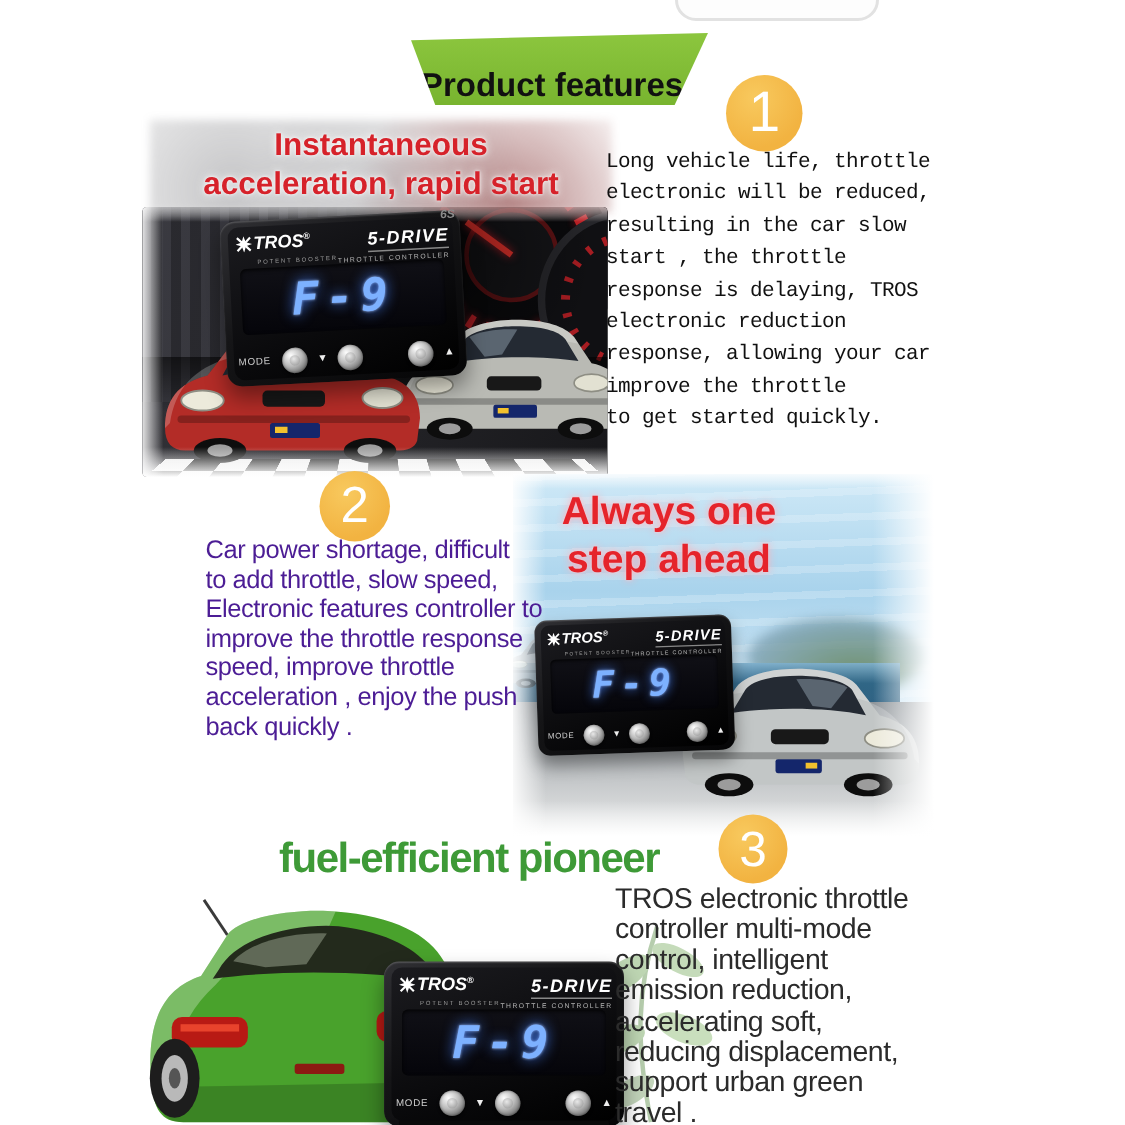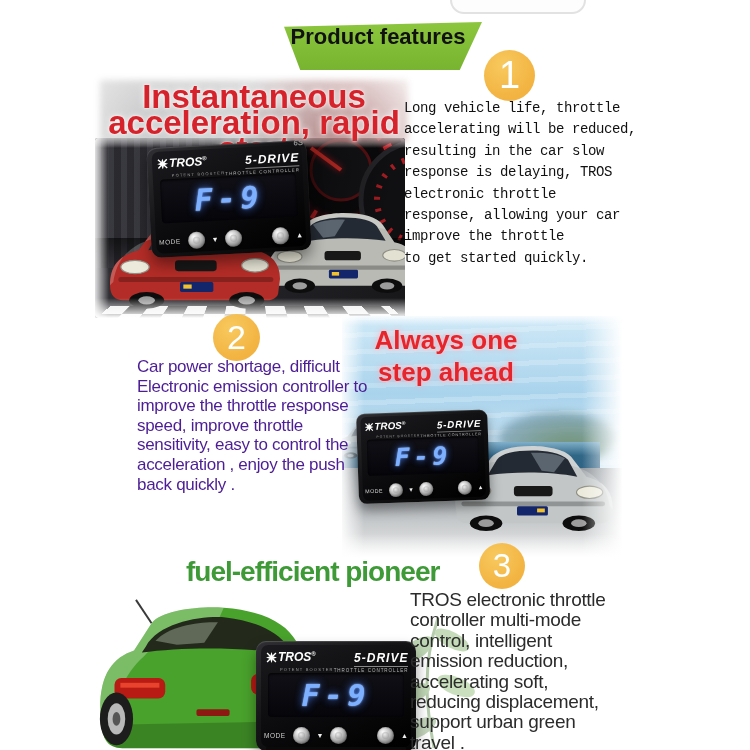--- a/index.html
+++ b/index.html
@@ -4,38 +4,38 @@
 <style>
   html,body{margin:0;padding:0;background:#fff;}
   .page{position:relative;width:750px;height:750px;background:#fff;overflow:hidden;
         font-family:"Liberation Sans",sans-serif;}
 
   
   .top-remnant{position:absolute;left:450px;top:-14px;width:132px;height:24px;
     background:#fdfdfd;border:2px solid #e2e2e2;border-radius:14px;}
 
   
-  .banner{position:absolute;left:282px;top:22px;width:202px;height:48px;
+  .banner{position:absolute;left:272px;top:22px;width:202px;height:48px;
     background:linear-gradient(180deg,#8cc63e 0%,#78b42f 100%);
     clip-path:polygon(1% 10%,99% 0%,88% 100%,9% 100%);
-    display:flex;align-items:flex-start;justify-content:center;
+    display:flex;align-items:flex-end;justify-content:center;
     filter:drop-shadow(0 2px 2px rgba(0,0,0,.15));}
   .banner span{font-size:22px;font-weight:600;color:#111;letter-spacing:0;
     padding:2px 14px 0 4px;}
 
   
   .numcircle{position:absolute;border-radius:50%;background:radial-gradient(circle at 38% 30%,#f8c95e,#f2b341 70%);
     color:#fff;display:flex;align-items:center;justify-content:center;z-index:6;}
   .numcircle.c1{left:484px;top:50px;width:51px;height:51px;font-size:38px;}
   .numcircle.c2{left:213px;top:314px;width:47px;height:47px;font-size:34px;}
   .numcircle.c3{left:479px;top:543px;width:46px;height:46px;font-size:33px;}
 
   
   .headline1{position:absolute;left:108px;top:84px;width:292px;text-align:center;z-index:3;
-    color:#d6222a;font-weight:700;font-size:33px;line-height:26px;
+    color:#d6222a;font-weight:700;font-size:21px;line-height:26px;
     text-shadow:0 0 6px rgba(255,255,255,.95),0 0 2px rgba(255,255,255,.9);}
   .swirl{position:absolute;left:100px;top:80px;width:308px;height:62px;z-index:2;
     background:
       radial-gradient(circle at 78% 95%, rgba(110,16,16,.50), transparent 42%),
       radial-gradient(circle at 18% 75%, rgba(90,90,95,.35), transparent 52%),
       radial-gradient(circle at 52% 70%, rgba(120,120,125,.30), transparent 55%);
     filter:blur(3px);}
   .headline2{position:absolute;left:4px;top:8px;width:200px;text-align:center;z-index:4;
     color:#e5242b;font-weight:700;font-size:26px;line-height:32px;
     text-shadow:0 0 6px rgba(255,170,180,.95),0 0 2px rgba(255,220,225,.9);}
@@ -277,35 +277,36 @@
       <span class="tri">▼</span>
       <span class="btn"></span>
       <span class="spacer"></span>
       <span class="btn"></span>
       <span class="tri">▲</span>
     </div>
   </div>
 
   <div class="desc desc1">
     <span class="ln">Long vehicle life, throttle</span>
-    <span class="ln">accelerating will be reduced,</span>
+    <span class="ln">electronic will be reduced,</span>
     <span class="ln">resulting in the car slow</span>
+    <span class="ln">start , the throttle</span>
     <span class="ln">response is delaying, TROS</span>
-    <span class="ln">electronic throttle</span>
+    <span class="ln">electronic reduction</span>
     <span class="ln">response, allowing your car</span>
     <span class="ln">improve the throttle</span>
     <span class="ln">to get started quickly.</span>
   </div>
 
   <div class="desc desc2">
     <span class="ln">Car power shortage, difficult</span>
-    <span class="ln">Electronic emission controller to</span>
+    <span class="ln">to add throttle, slow speed,</span>
+    <span class="ln">Electronic features controller to</span>
     <span class="ln">improve the throttle response</span>
     <span class="ln">speed, improve throttle</span>
-    <span class="ln">sensitivity, easy to control the</span>
     <span class="ln">acceleration , enjoy the push</span>
     <span class="ln">back quickly .</span>
   </div>
 
   <div class="panel panel2">
     <div class="sky-streaks"></div>
     <div class="headline2">
       <span style="display:block">Always one</span>
       <span style="display:block">step ahead</span>
     </div>

